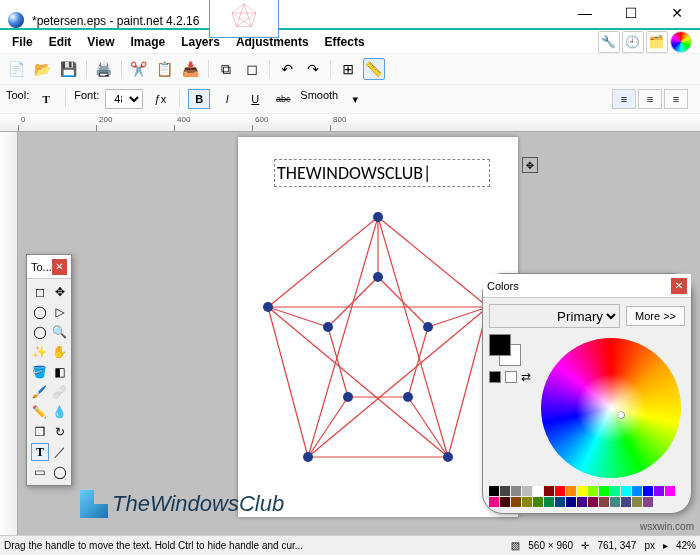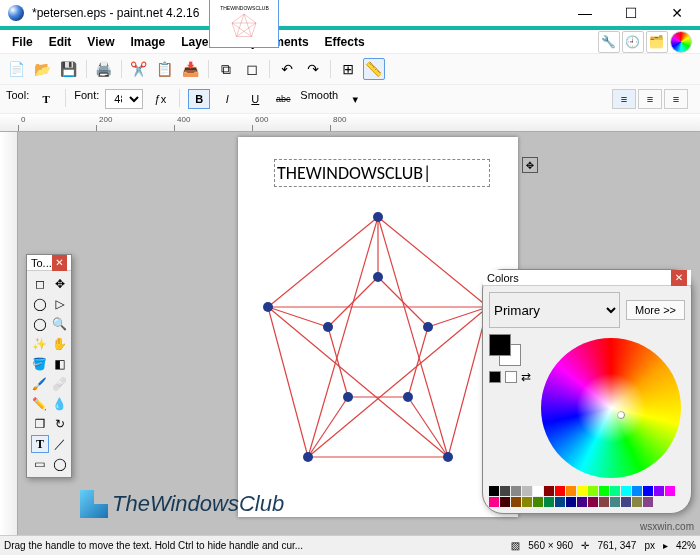--- a/index.html
+++ b/index.html
@@ -1,19 +1,19 @@
 <!DOCTYPE html>
 <html><head>
 <meta charset="utf-8">
 <style>
 * { box-sizing: border-box; margin: 0; padding: 0; font-family: "Segoe UI", sans-serif; }
 body { width: 700px; height: 555px; background: #fff; overflow: hidden; position: relative; font-size: 12px; }
 
 
-.titlebar { height: 30px; display: flex; align-items: center; border-bottom: 4px solid #14b8a6; background: #fff; }
+.titlebar { height: 30px; display: flex; align-items: flex-end; border-bottom: 2px solid #14b8a6; background: #fff; }
 .appicon { width: 16px; height: 16px; margin: 0 8px; background: radial-gradient(circle at 30% 30%, #fff, #4a8ae0 40%, #1a4d9e 70%); border-radius: 50%; }
 .title { flex: 0 0 auto; padding-right: 10px; }
 .thumbs { flex: 1; display: flex; align-items: center; gap: 4px; }
 .thumb { width: 70px; height: 50px; border: 1px solid #5a9de6; background: #fff; position: relative; top: 10px; display:flex; align-items:center; justify-content:center; font-size:6px; flex-direction:column; }
 .thumb .mini { width:40px; height:30px; }
 .winbtns { display: flex; }
 .winbtn { width: 46px; height: 30px; display: flex; align-items: center; justify-content: center; font-size: 14px; }
 
 
 .menubar { height: 24px; display: flex; align-items: center; padding: 0 4px; border-bottom: 1px solid #eee; font-weight: bold; }
@@ -45,32 +45,32 @@
 .paper { position:absolute; left:220px; top:5px; width:280px; height:380px; background:#fff; box-shadow: 0 0 4px rgba(0,0,0,.4); }
 .textbox { position:absolute; left:36px; top:22px; width:216px; border:1px dashed #888; padding:2px; font-size:18px; font-family: Calibri, sans-serif; }
 .textbox::after { content:'|'; color:#000; animation: blink 1s infinite; }
 .movehandle { position:absolute; right:-20px; top:20px; width:16px; height:16px; border:1px solid #555; display:flex; align-items:center; justify-content:center; font-size:10px; }
 svg.graph { position:absolute; left:10px; top:60px; width:260px; height:300px; }
 .graph line { stroke:#d44; stroke-width:1.2; }
 .graph circle { fill:#223a8b; }
 
 
 .panel { position:absolute; background:#f0f0f0; border:1px solid #888; box-shadow:2px 2px 6px rgba(0,0,0,.3); }
-.panel .ptitle { height:16px; background:#fff; border-bottom:1px solid #ccc; display:flex; align-items:center; padding:0 4px; font-size:11px; }
+.panel .ptitle { height:24px; background:#fff; border-bottom:1px solid #ccc; display:flex; align-items:center; padding:0 4px; font-size:11px; }
 .panel .pclose { margin-left:auto; width:16px; height:16px; background:#d04a3e; color:#fff; display:flex; align-items:center; justify-content:center; font-size:10px; }
 .toolspanel { left:26px; top:140px; width:46px; }
 .toolgrid { display:grid; grid-template-columns: 1fr 1fr; gap:2px; padding:4px; }
 .toolgrid .tool { width:18px; height:18px; display:flex; align-items:center; justify-content:center; font-size:12px; }
 .toolgrid .tool.sel { border:1px solid #5a9de6; background:#e8f0fc; }
 
 
 .colorspanel { right:8px; bottom:30px; width:210px; top:auto;border-radius:21px; }
 .colorspanel .body { padding:6px; }
 .prisel { display:flex; gap:6px; align-items:center; margin-bottom:6px; }
-.prisel select { flex:1; height:36px; border:1px solid #bbb; }
+.prisel select { flex:1; height:24px; border:1px solid #bbb;text-align:right; }
 .morebtn { height:20px; padding:0 8px; border:1px solid #bbb; background:#fafafa; font-size:11px; }
 .swpair { width:32px; height:32px; position:relative; margin-bottom:4px; }
 .swpair .back { position:absolute; right:0; bottom:0; width:22px; height:22px; background:#fff; border:1px solid #888; }
 .swpair .front { position:absolute; left:0; top:0; width:22px; height:22px; background:#000; border:1px solid #888; }
 .wheel { width:140px; height:140px; border-radius:50%; margin:4px auto;
   background: conic-gradient(red,orange,yellow,lime,cyan,blue,magenta,red);
   position:relative; }
 .wheel::after { content:''; position:absolute; left:50%; top:50%; width:70px; height:70px; transform:translate(-50%,-50%); border-radius:50%;
   background: radial-gradient(circle,#fff 0%,rgba(255,255,255,0) 70%); }
 .wheel .dot { position:absolute; left:54%; top:52%; width:8px; height:8px; border:1px solid #000; border-radius:50%; background:#fff; }

